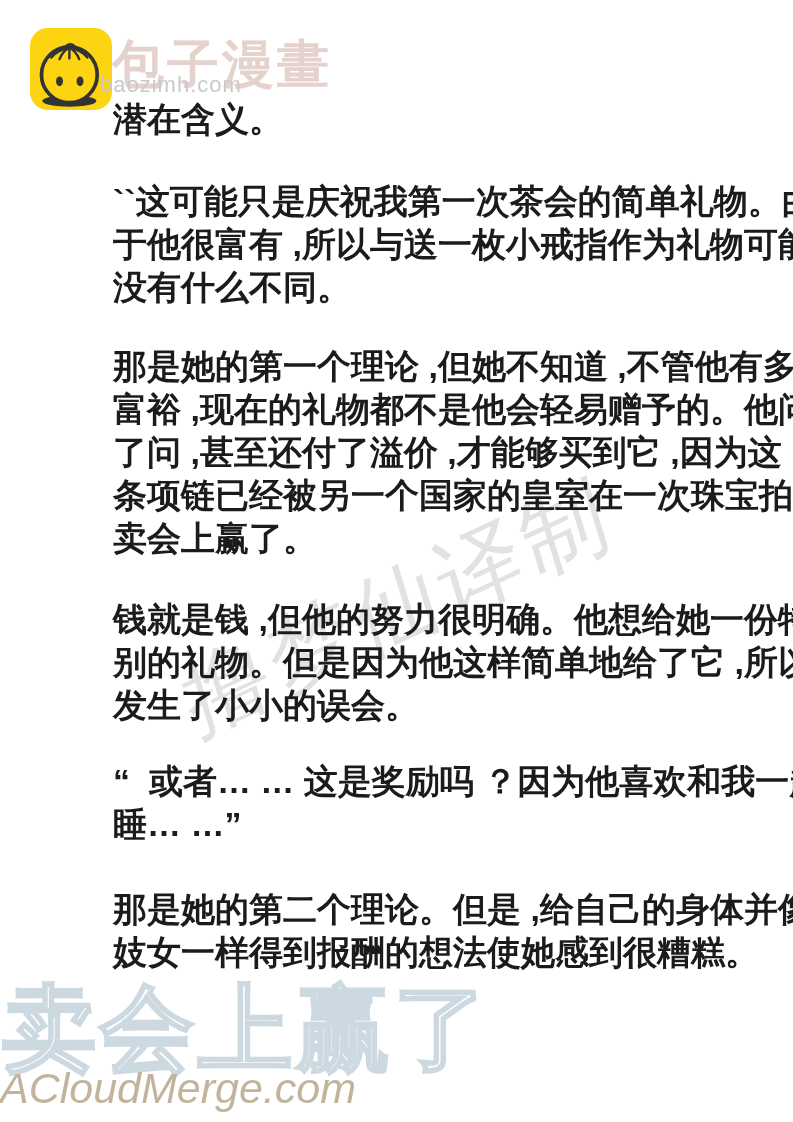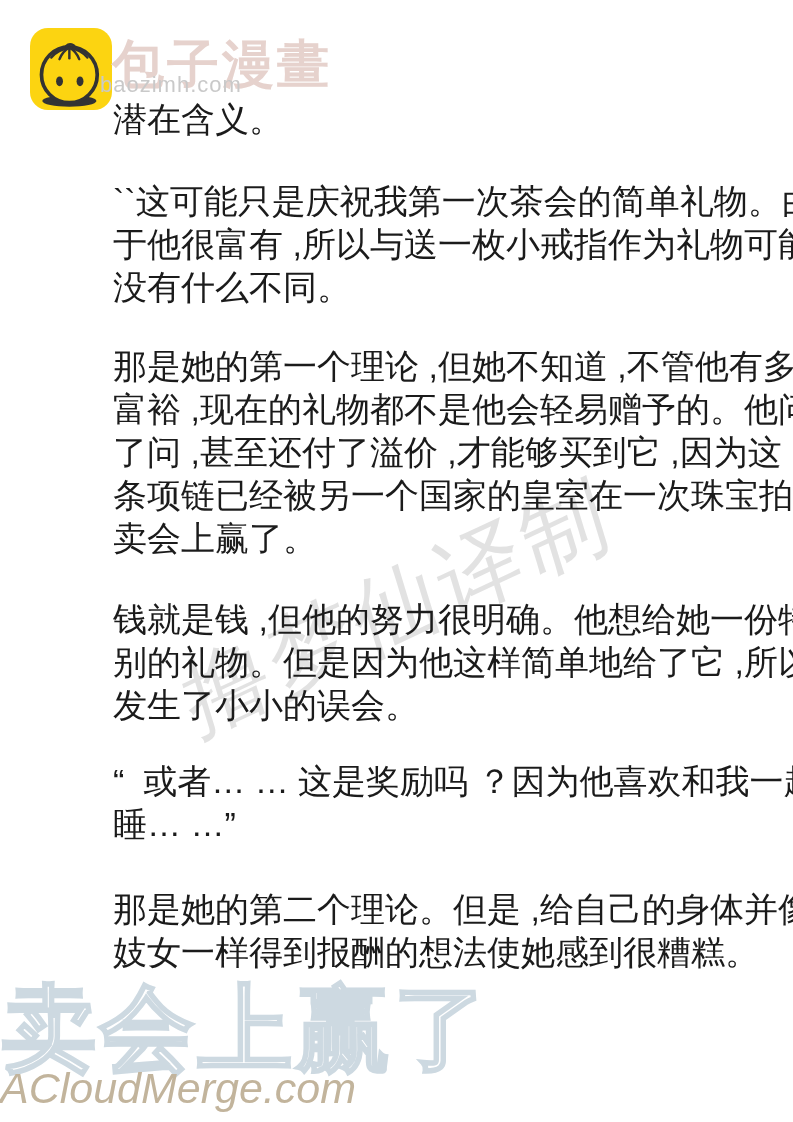--- a/index.html
+++ b/index.html
@@ -41,21 +41,21 @@
   }
 
   
   .para {
     position: absolute;
     left: 113px;
     margin: 0;
     color: #1b1b1b;
     font-size: 34px;
     line-height: 43px;
-    font-weight: 400;
+    font-weight: 700;
     z-index: 3;
   }
   .line { white-space: pre; }
 
   
   #diagonal-watermark {
     position: absolute;
     left: 165px; top: 548px;
     font-size: 88px;
     letter-spacing: 5px;

